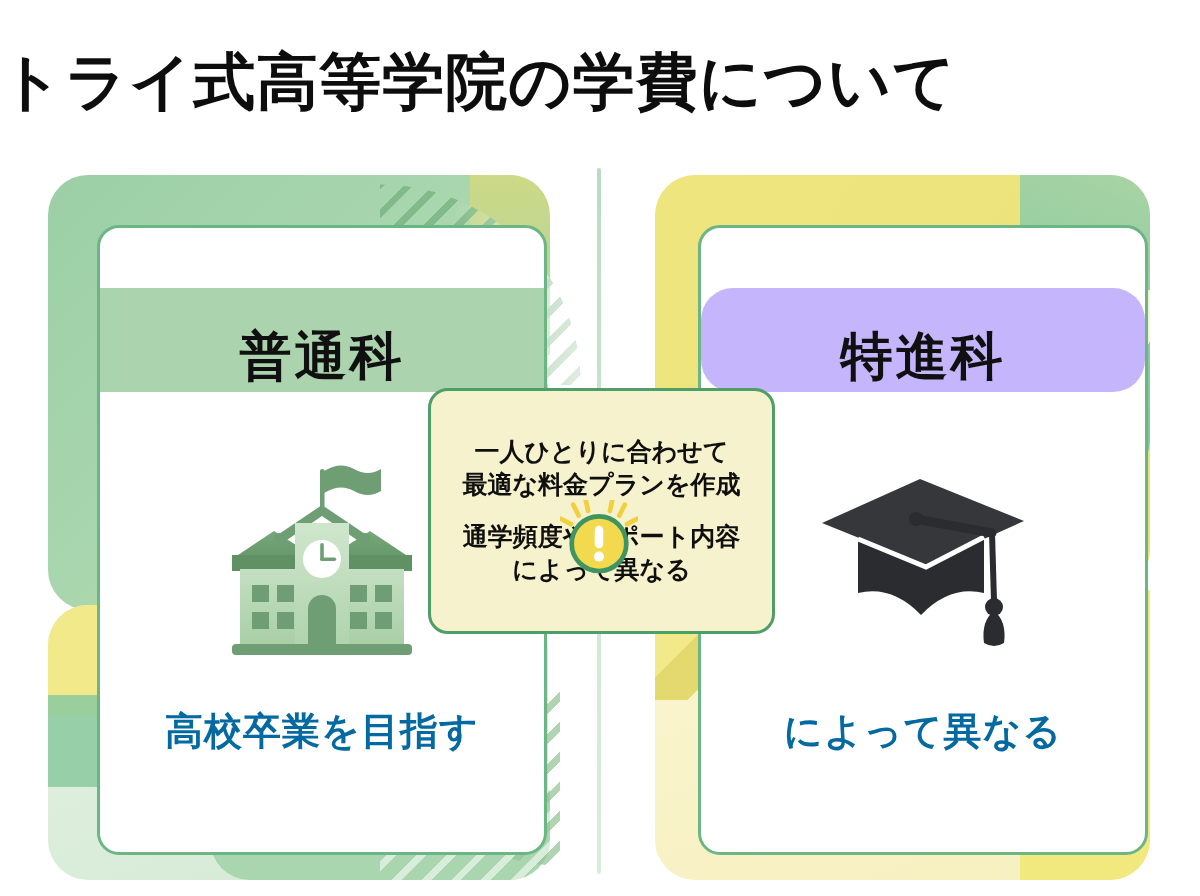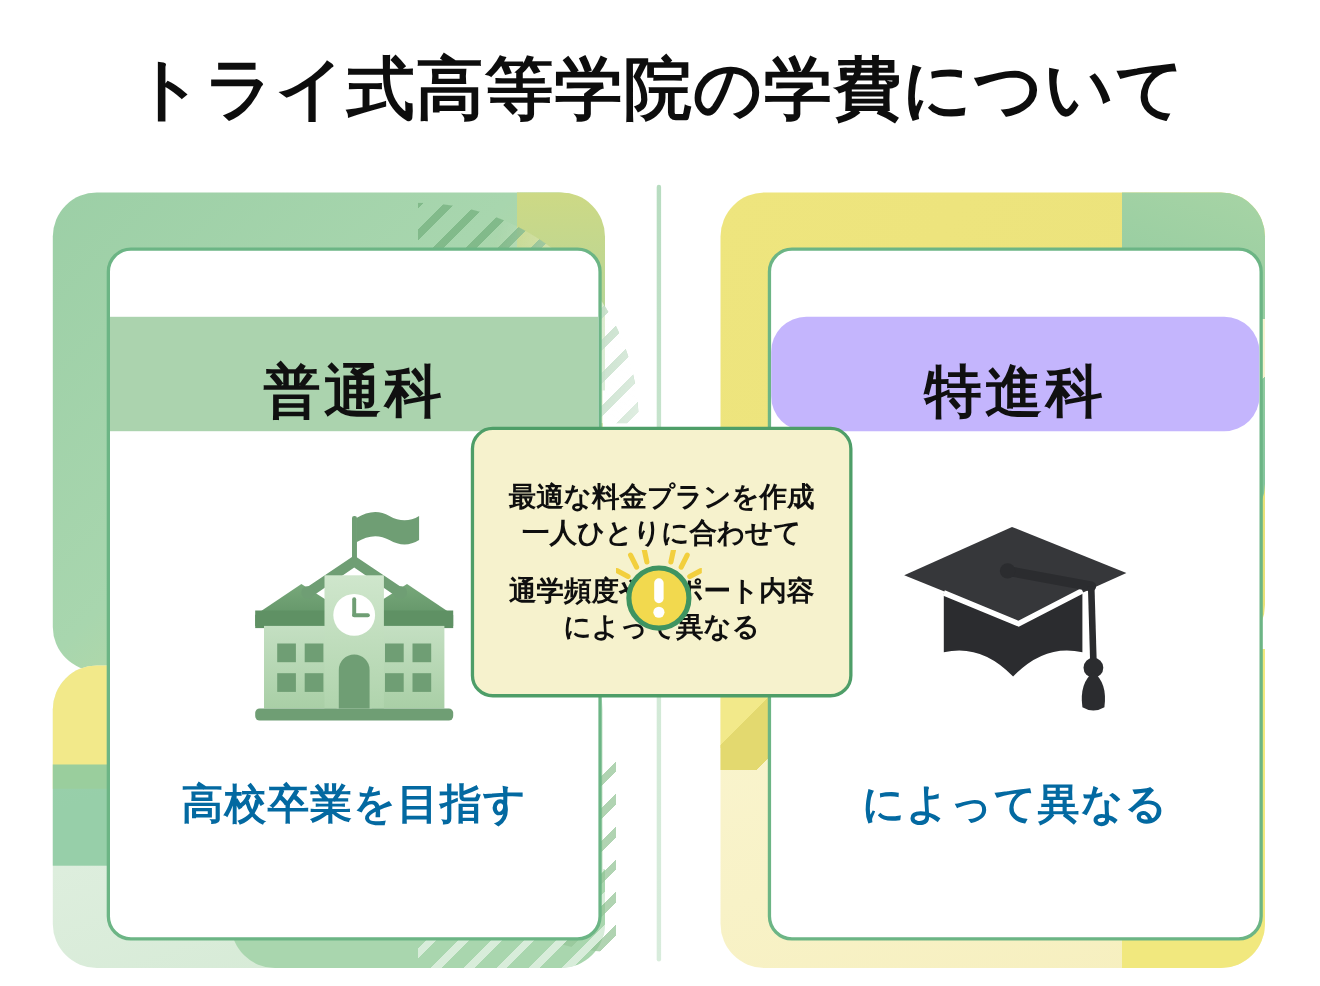--- a/index.html
+++ b/index.html
@@ -8,21 +8,21 @@
     background:#ffffff;
     font-family:"Liberation Sans","DejaVu Sans",sans-serif;
     overflow:hidden;
     position:relative;
   }
 
   
   #title{
     position:absolute;
     left:0;top:48px;width:1200px;
-    text-align:center;
+    text-align:left;
     font-size:62px;
     font-weight:bold;
     letter-spacing:1px;
     color:#0d0d0d;
     line-height:1.1;
     white-space:nowrap;
     font-family:Liberation Sans, sans-serif;
   }
 
   
@@ -336,22 +336,22 @@
         <circle cx="178" cy="146" r="9" fill="#2b2c2f"></circle>
         <path d="M178 150 q-13 10 -10 32 q10 6 20 0 q3 -22 -10 -32 z" fill="#2b2c2f"></path>
       </svg>
     </div>
 
     <div class="card-caption">によって異なる</div>
   </div>
 
   <div id="callout">
     <div class="callout-p" id="callout-p1">
+      <div>一人ひとりに合わせて</div>
       <div>最適な料金プランを作成</div>
-      <div>一人ひとりに合わせて</div>
     </div>
     <div class="callout-p" id="callout-p2">
       <div>通学頻度やサポート内容</div>
       <div>によって異なる</div>
     </div>
   </div>
 
   <svg id="exclaim" viewBox="0 0 100 100">
     <g stroke="#f2cf3e" stroke-width="6" stroke-linecap="round">
       <line x1="24" y1="20" x2="17" y2="6"></line>

